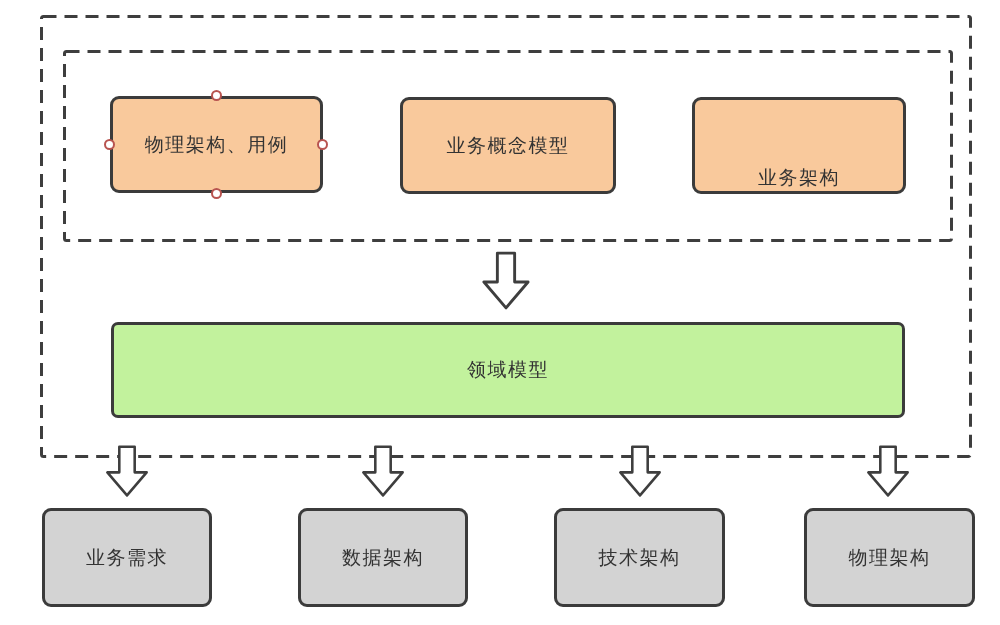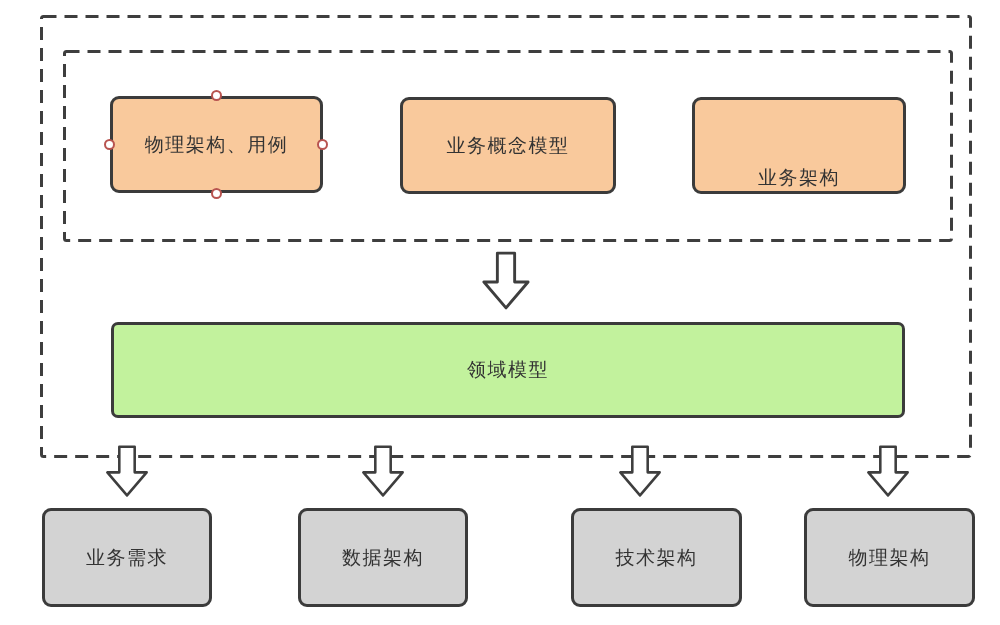--- a/index.html
+++ b/index.html
@@ -37,21 +37,21 @@
   .orange { background: #f9c99c; }
   .green  { background: #c2f29d; }
   .gray   { background: #d3d3d3; }
 
   .box-biz-req   { left: 110px; top: 96px;  width: 213px; height: 97px; }
   .box-biz-model { left: 400px; top: 97px;  width: 216px; height: 97px; }
   .box-biz-arch  { left: 692px; top: 97px;  width: 214px; height: 97px; align-items: flex-end; }
   .box-domain    { left: 111px; top: 322px; width: 794px; height: 96px; border-radius: 7px; }
   .box-logical   { left: 42px;  top: 508px; width: 170px; height: 99px; }
   .box-data      { left: 298px; top: 508px; width: 170px; height: 99px; align-items: center; }
-  .box-tech      { left: 571px; top: 508px; width: 171px; height: 99px; }
+  .box-tech      { left: 554px; top: 508px; width: 171px; height: 99px; }
   .box-physical  { left: 804px; top: 508px; width: 171px; height: 99px; justify-content: center; }
 
   .arrow {
     position: absolute;
   }
   .arrow-main   { left: 482px; top: 251px; }
   .arrow-small1 { left: 105px; top: 445px; }
   .arrow-small2 { left: 361px; top: 445px; }
   .arrow-small3 { left: 618px; top: 445px; }
   .arrow-small4 { left: 866px; top: 445px; }

